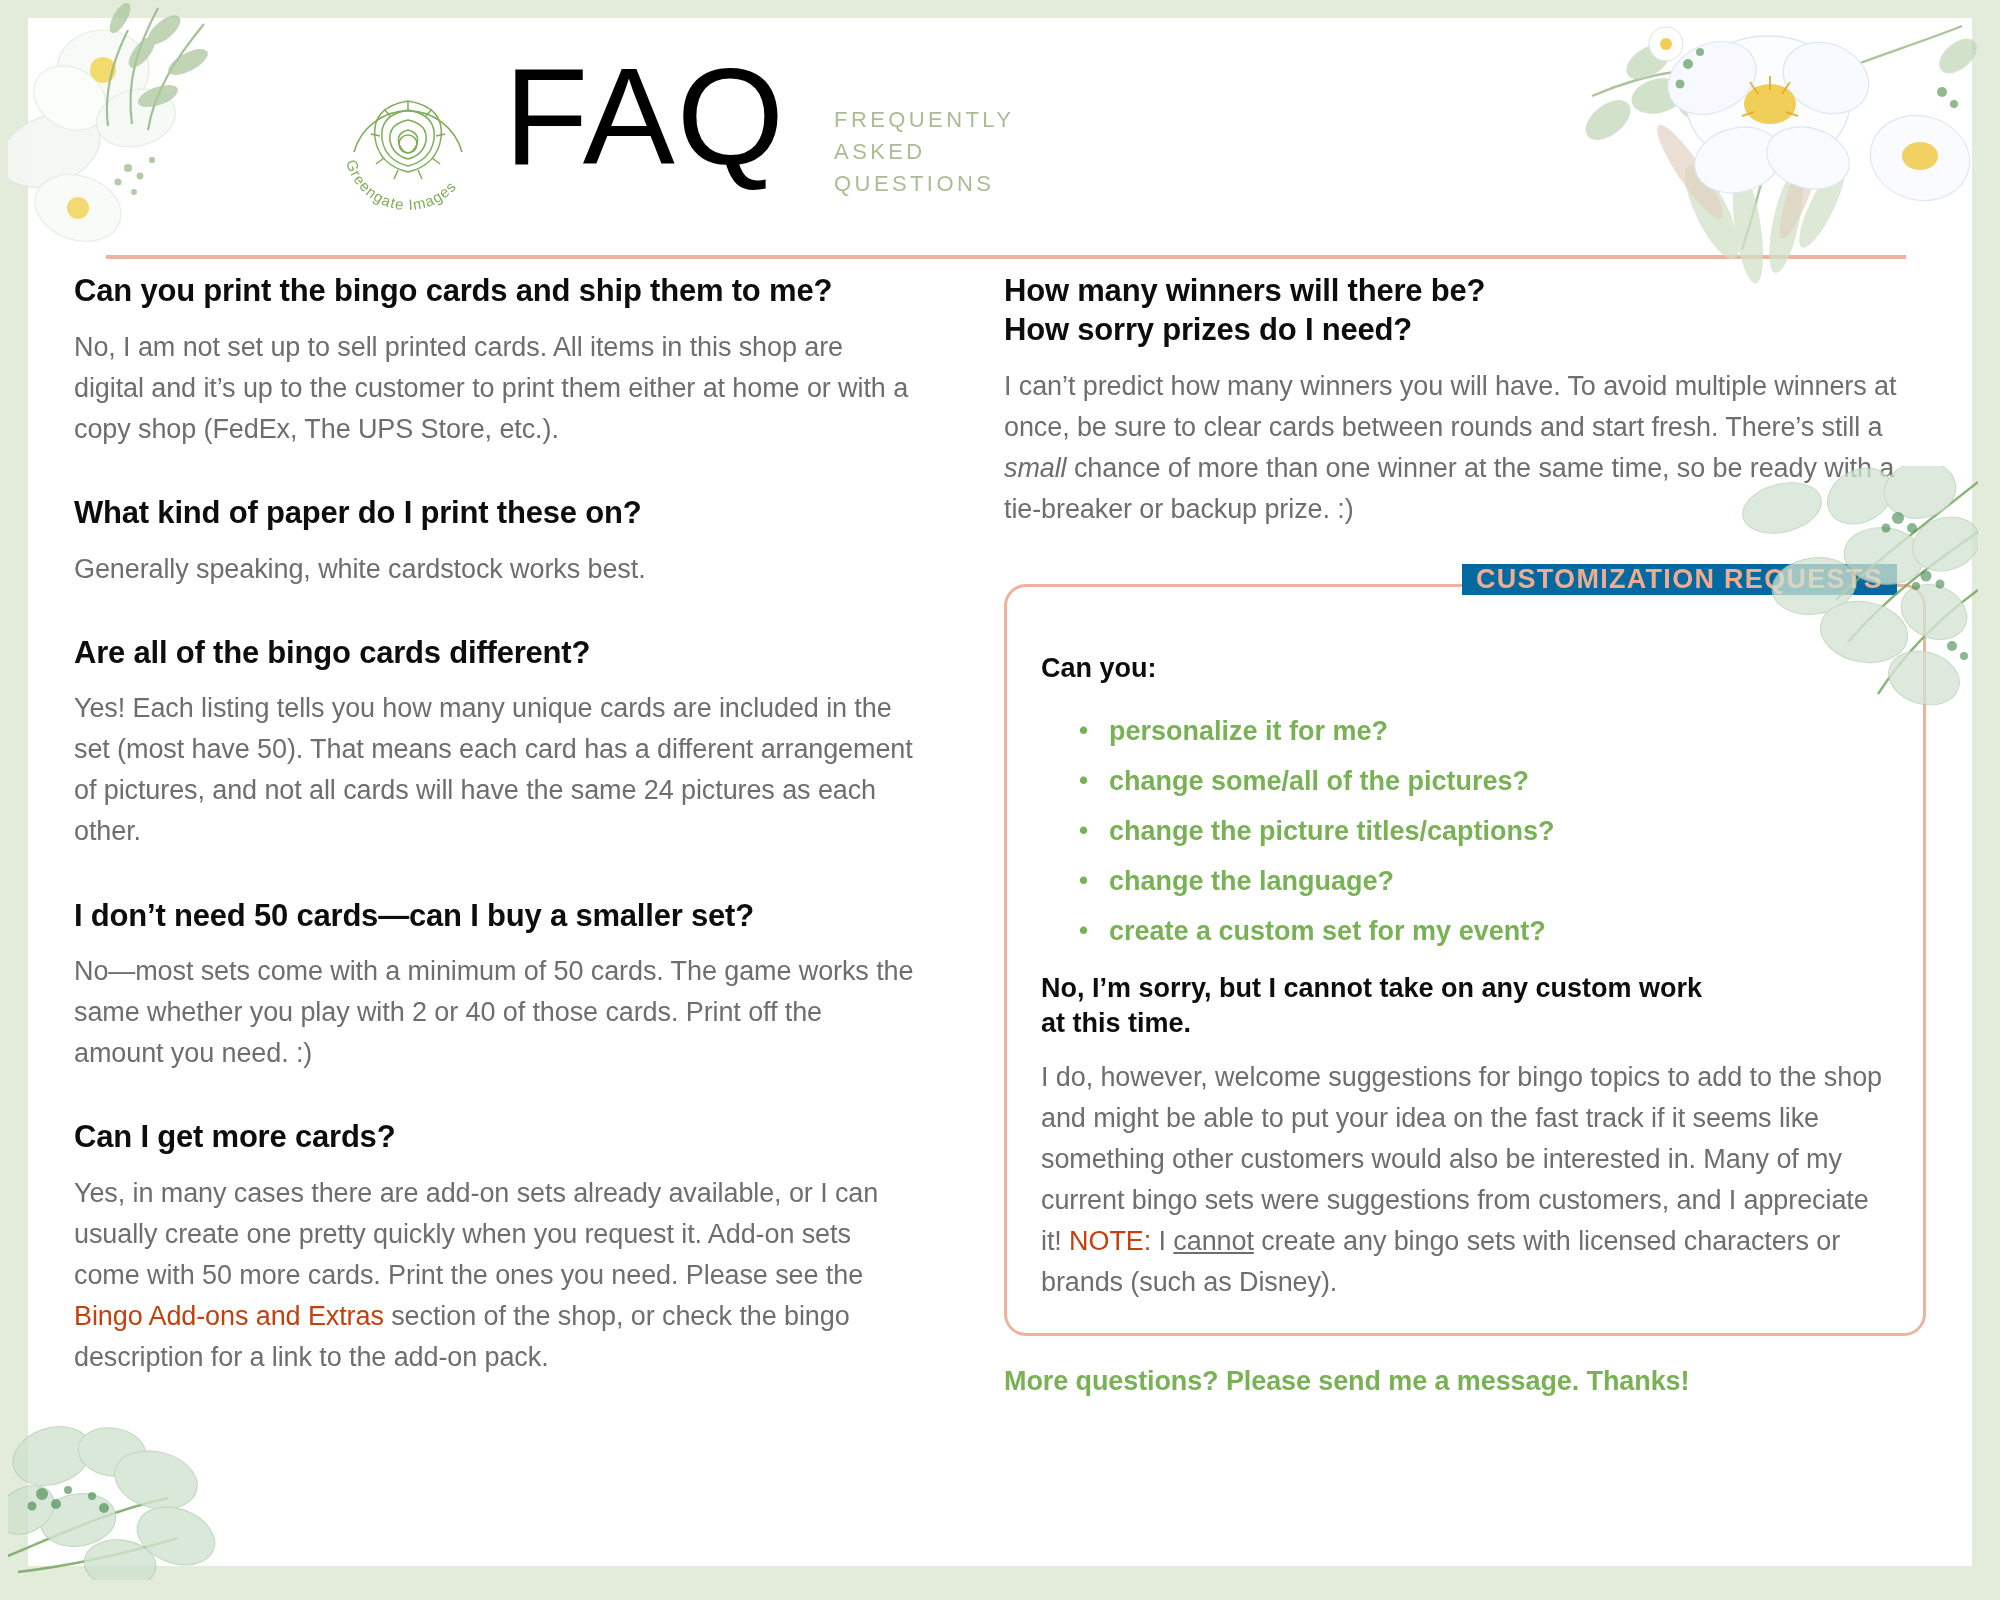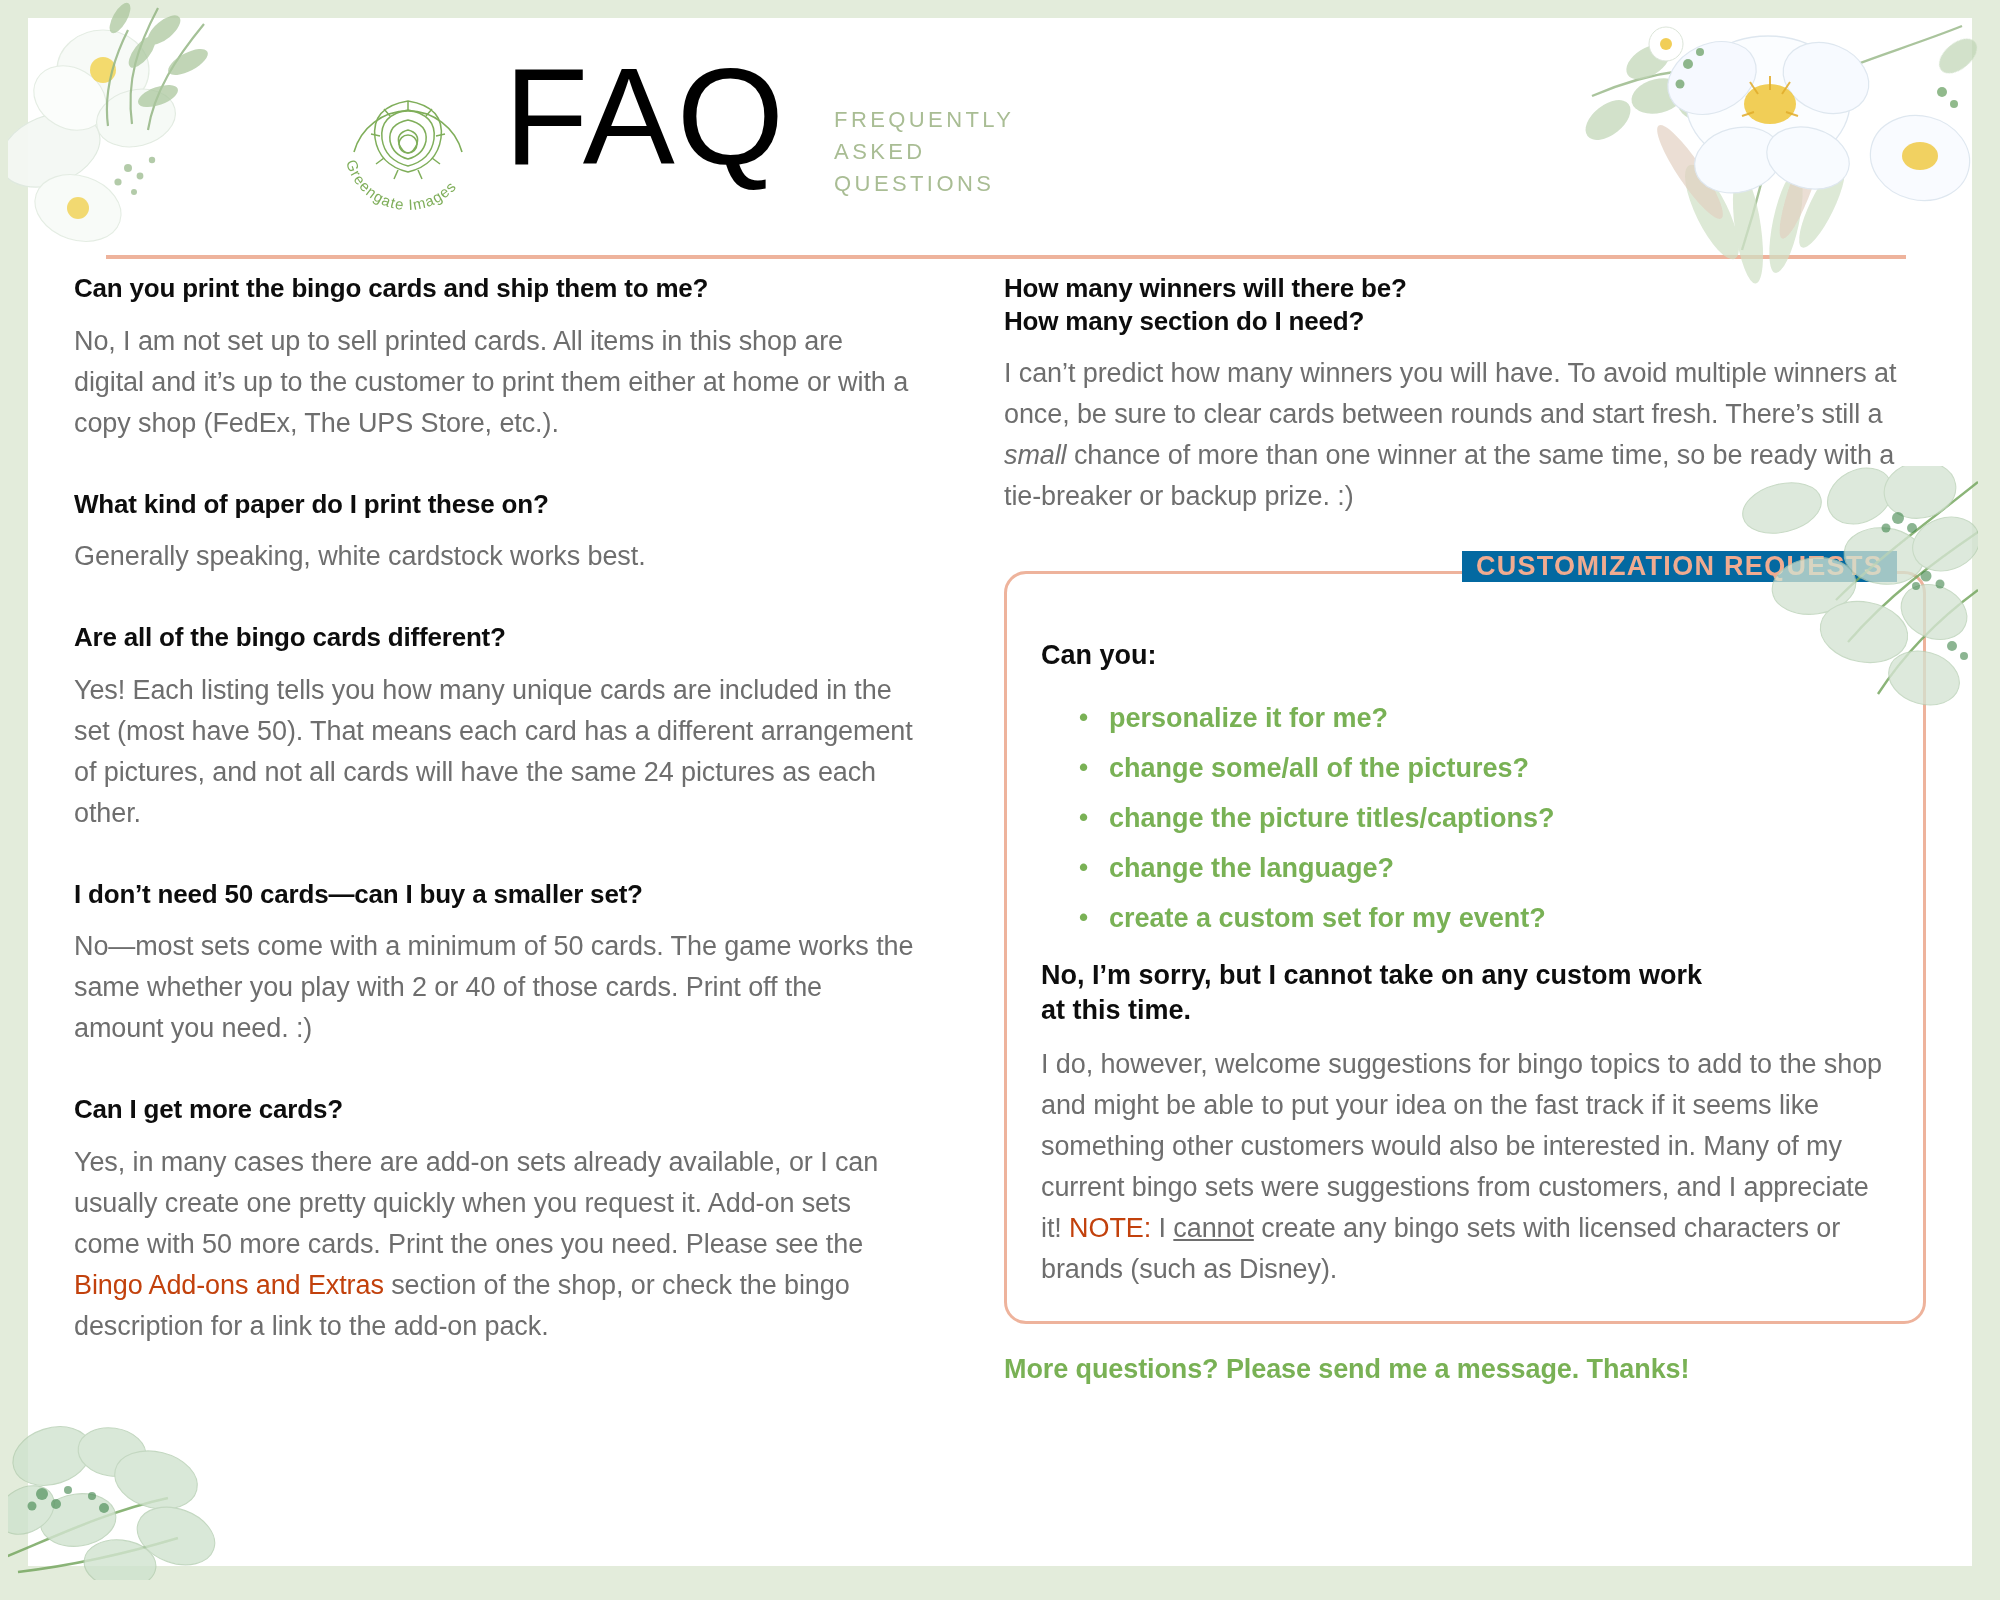--- a/index.html
+++ b/index.html
@@ -95,21 +95,21 @@
     top: 244px;
     width: 1944px;
     display: flex;
   }
 
   .col { }
   #col-left  { width: 930px; padding: 0 40px 0 46px; }
   #col-right { width: 1014px; padding: 0 46px 0 46px; }
 
   h3.q {
-    font-size: 26px;
+    font-size: 31px;
     font-weight: 700;
     color: #0d0d0d;
     line-height: 1.25;
     letter-spacing: -0.2px;
     margin-top: 44px;
   }
   h3.q:first-child { margin-top: 10px; }
 
   p.a {
     font-size: 27px;
@@ -256,21 +256,21 @@
         <p class="a">No—most sets come with a minimum of 50 cards. The game works the same whether you play with 2 or 40 of those cards. Print off the amount you need. :)</p>
 
         <h3 class="q">Can I get more cards?</h3>
         <p class="a"><span>Yes, in many cases there are add-on sets already available, or I can usually create one pretty quickly when you request it. Add-on sets come with 50 more cards. Print the ones you need. Please see the </span><b>Bingo Add-ons and Extras</b><span> section of the shop, or check the bingo description for a link to the add-on pack.</span></p>
       </div>
 
       <div class="col" id="col-right">
 
         <h3 class="q">
           <span>How many winners will there be?</span><br>
-          <span>How many section do I need?</span>
+          <span>How sorry prizes do I need?</span>
         </h3>
         <p class="a"><span>I can’t predict how many winners you will have. To avoid multiple winners at once, be sure to clear cards between rounds and start fresh. There’s still a </span><i>small</i><span> chance of more than one winner at the same time, so be ready with a tie-breaker or backup prize. :)</span></p>
 
         <div id="custom-box">
           <div id="custom-box-title">CUSTOMIZATION REQUESTS</div>
 
           <div class="canyou">Can you:</div>
 
           <ul class="custom-list">
             <li>personalize it for me?</li>

